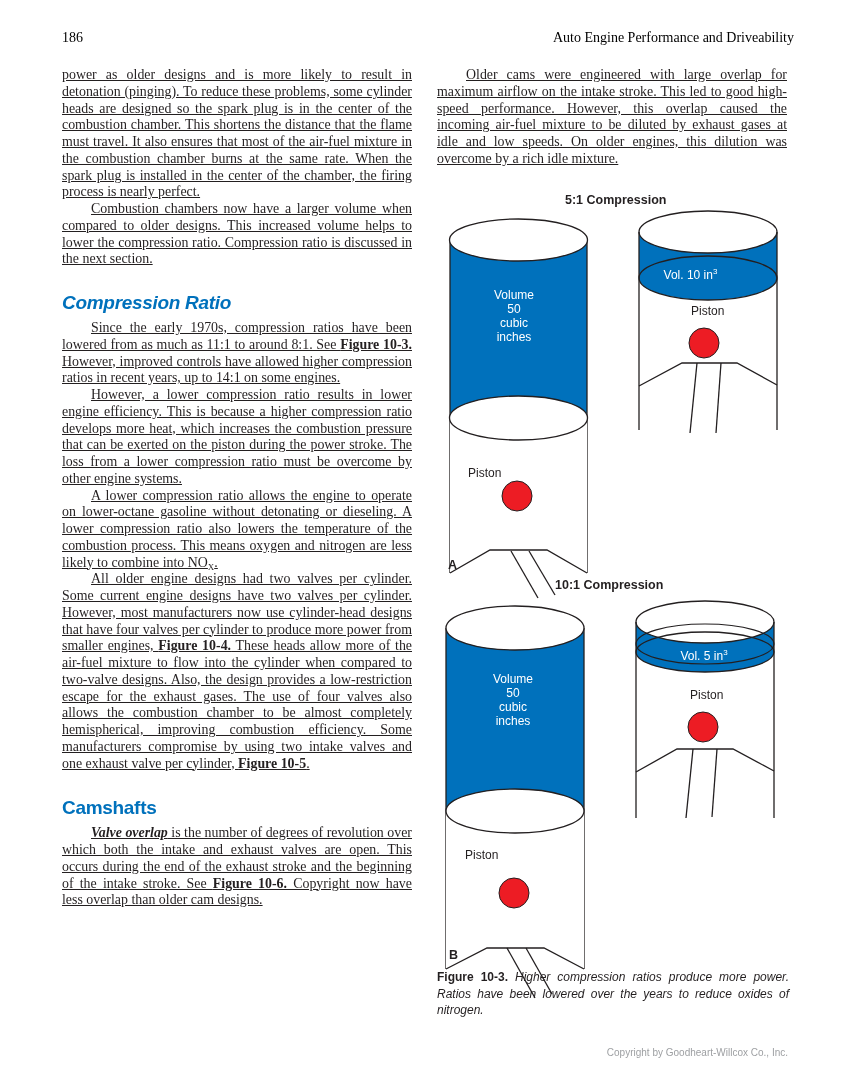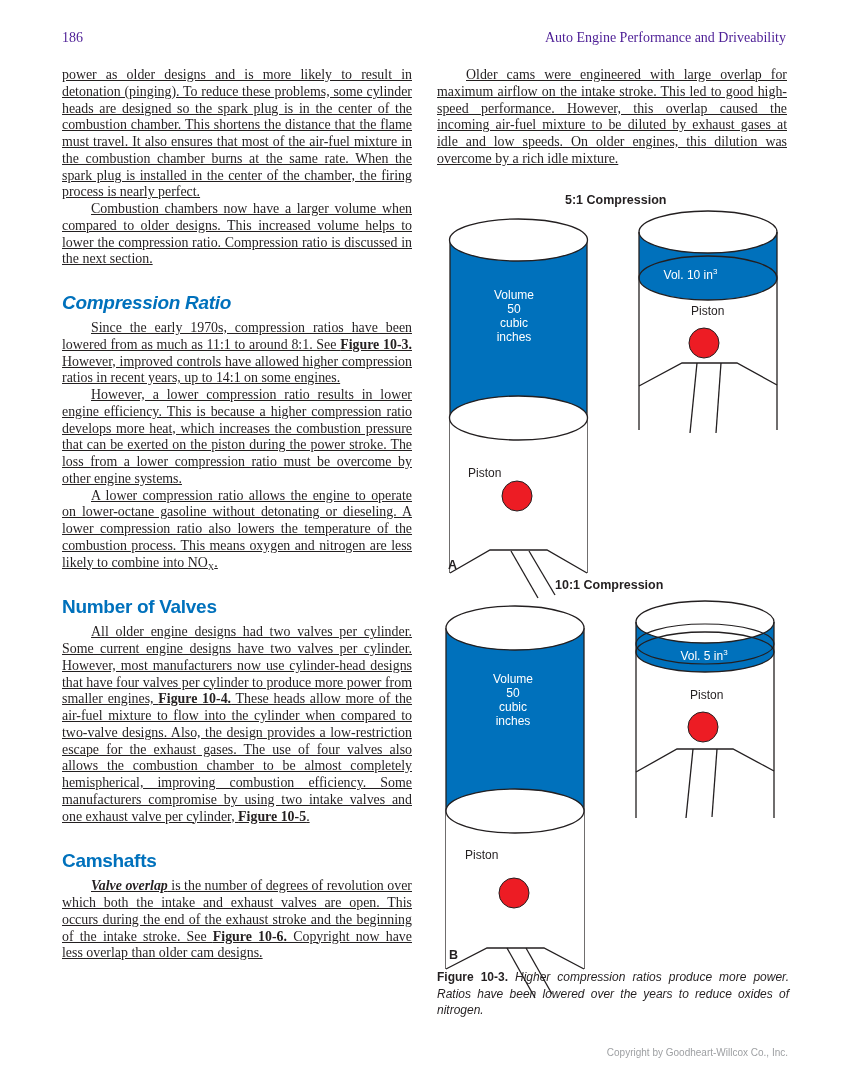--- a/index.html
+++ b/index.html
@@ -1,20 +1,20 @@
 <!DOCTYPE html>
 <html><head>
 <meta charset="utf-8">
 <style>
   html, body { margin: 0; padding: 0; background: #ffffff; }
   body { width: 849px; height: 1087px; position: relative; overflow: hidden;
          font-family: "Liberation Serif", "DejaVu Serif", serif; color: #231f20; }
-  .running-head { position: absolute; top: 29px; font-size: 14px; line-height: 18px; color: #4c1d95; }
+  .running-head { position: absolute; top: 29px; font-size: 14px; line-height: 18px; color: #000000; }
   .page-number { left: 62px; }
-  .book-title { right: 63px; text-align: right; }
+  .book-title { right: 55px; text-align: right; }
 
   .col { position: absolute; width: 350px; font-size: 13.9px; line-height: 16.75px; text-align: justify; }
   .col-left { left: 62px; top: 67px; }
   .col-right { left: 437px; top: 67px; }
   .col p { margin: 0; text-decoration: underline; }
   .col p.indent { text-indent: 29px; }
   .col b { font-weight: bold; }
   .col i.term { font-weight: bold; font-style: italic; }
 
   h2.section { font-family: "Liberation Sans", "DejaVu Sans", sans-serif; font-weight: bold;
@@ -52,21 +52,20 @@
 
 <div class="col col-left">
   <p>power as older designs and is more likely to result in detonation (pinging). To reduce these problems, some cylinder heads are designed so the spark plug is in the center of the combustion chamber. This shortens the distance that the flame must travel. It also ensures that most of the air-fuel mixture in the combustion chamber burns at the same rate. When the spark plug is installed in the center of the chamber, the firing process is nearly perfect.</p>
   <p class="indent">Combustion chambers now have a larger volume when compared to older designs. This increased volume helps to lower the compression ratio. Compression ratio is discussed in the next section.</p>
 
   <h2 class="section h-compression">Compression Ratio</h2>
   <p class="indent"><span>Since the early 1970s, compression ratios have been lowered from as much as 11:1 to around 8:1. See </span><b>Figure 10-3.</b><span> However, improved controls have allowed higher compression ratios in recent years, up to 14:1 on some engines.</span></p>
   <p class="indent">However, a lower compression ratio results in lower engine efficiency. This is because a higher compression ratio develops more heat, which increases the combustion pressure that can be exerted on the piston during the power stroke. The loss from a lower compression ratio must be overcome by other engine systems.</p>
   <p class="indent"><span>A lower compression ratio allows the engine to operate on lower-octane gasoline without detonating or dieseling. A lower compression ratio also lowers the temperature of the combustion process. This means oxygen and nitrogen are less likely to combine into NO</span><sub class="sub-x">X</sub><span>.</span></p>
 
-  <h2 class="section h-valves">Number of Valves</h2>
   <p class="indent"><span>All older engine designs had two valves per cylinder. Some current engine designs have two valves per cylinder. However, most manufacturers now use cylinder-head designs that have four valves per cylinder to produce more power from smaller engines, </span><b>Figure 10-4.</b><span> These heads allow more of the air-fuel mixture to flow into the cylinder when compared to two-valve designs. Also, the design provides a low-restriction escape for the exhaust gases. The use of four valves also allows the combustion chamber to be almost completely hemispherical, improving combustion efficiency. Some manufacturers compromise by using two intake valves and one exhaust valve per cylinder, </span><b>Figure 10-5</b><span>.</span></p>
 
   <h2 class="section h-cams">Camshafts</h2>
   <p class="indent"><i class="term">Valve overlap</i><span> is the number of degrees of revolution over which both the intake and exhaust valves are open. This occurs during the end of the exhaust stroke and the beginning of the intake stroke. See </span><b>Figure 10-6.</b><span> Copyright now have less overlap than older cam designs.</span></p>
 </div>
 
 <div class="col col-right">
   <p class="indent">Older cams were engineered with large overlap for maximum airflow on the intake stroke. This led to good high-speed performance. However, this overlap caused the incoming air-fuel mixture to be diluted by exhaust gases at idle and low speeds. On older engines, this dilution was overcome by a rich idle mixture.</p>
 </div>
 

